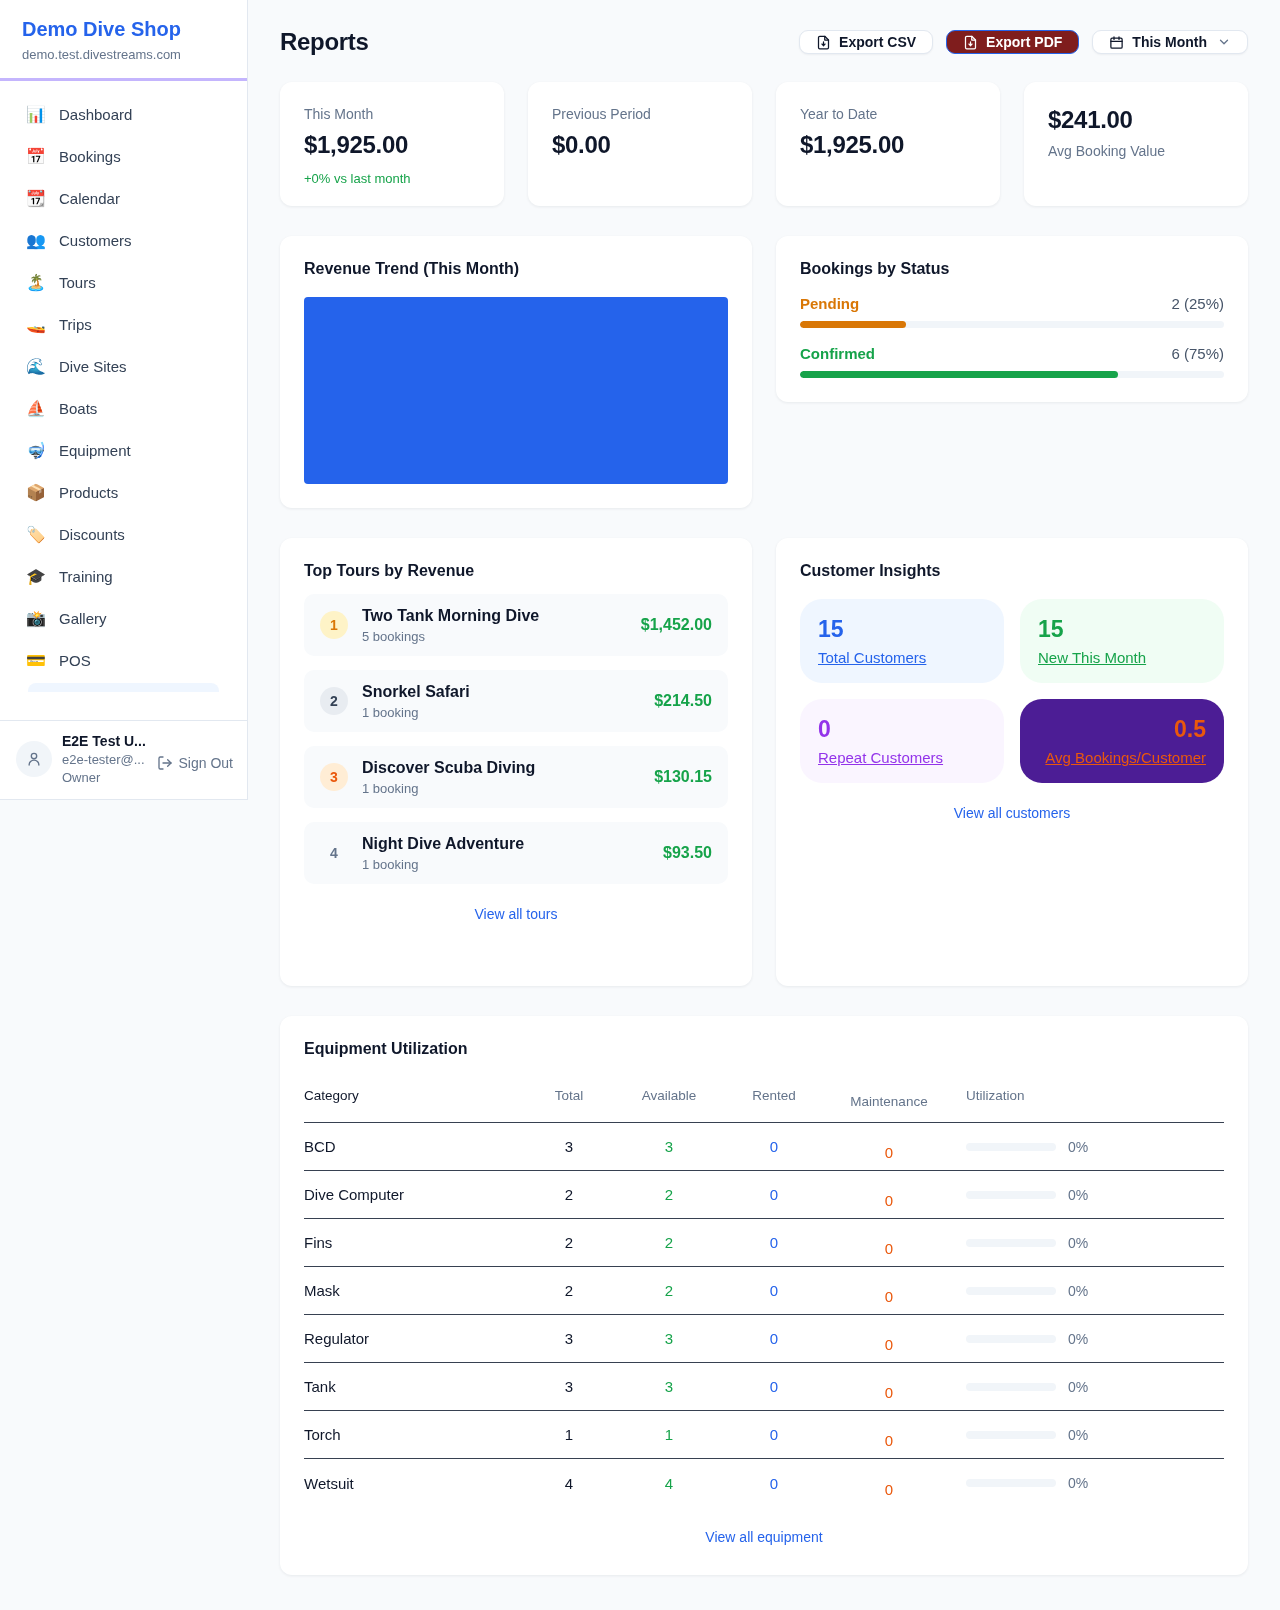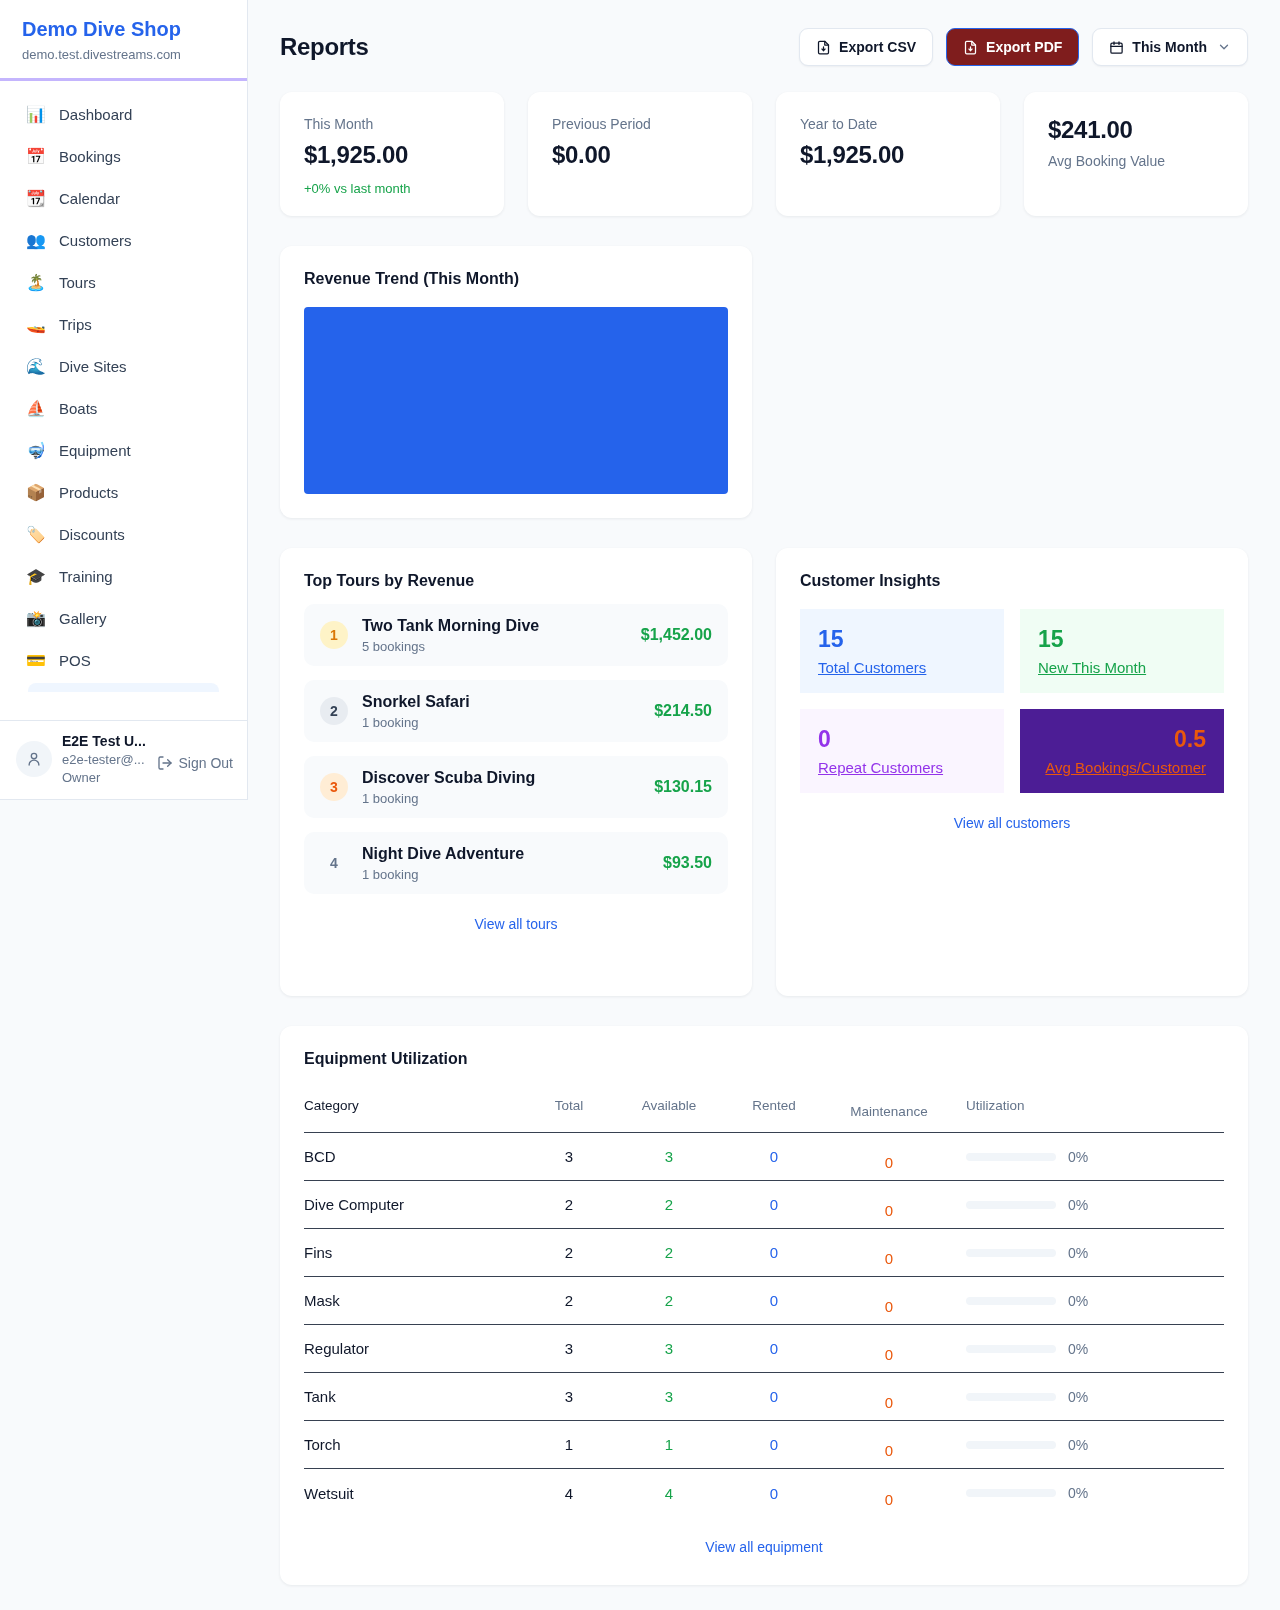--- a/index.html
+++ b/index.html
@@ -54,21 +54,21 @@
     font-size:14px; color:#64748b; background:none; border:none; cursor:pointer;
     font-family:inherit;
   }
   
   .main { margin-left:248px; padding:28px 32px 0; }
   .main-header { display:flex; align-items:center; justify-content:space-between; margin-bottom:26px; }
   .page-title { font-size:24px; font-weight:bold; color:#0f172a; letter-spacing:-0.3px; }
   .header-actions { display:flex; gap:13px; }
   .btn {
     display:flex; align-items:center; gap:8px;
-    height:38px; padding:0 16px; border-radius:9px;
+    height:24px; padding:0 16px; border-radius:9px;
     font-size:14px; font-weight:bold; cursor:pointer; font-family:inherit;
   }
   .btn-outline { background:#fff; color:#0f172a; border:1px solid #e2e8f0; box-shadow:0 1px 2px rgba(15,23,42,.05); }
   .btn-primary { background:#7f1d1d; color:#fff; border:1px solid #2563eb; }
   .chev { margin-left:2px; }
   
   .card { background:#fff; border-radius:12px; box-shadow:0 1px 3px rgba(15,23,42,.07); }
   .stats-grid { display:grid; grid-template-columns:repeat(4,1fr); gap:24px; margin-bottom:30px; }
   .stat-card { padding:24px; height:124px; }
   .stat-label { font-size:14px; color:#64748b; }
@@ -111,21 +111,21 @@
   .rank-4 { background:transparent; color:#64748b; }
   .tour-name { font-size:16px; font-weight:bold; color:#0f172a; }
   .tour-sub { font-size:13px; color:#64748b; margin-top:4px; }
   .tour-amount { margin-left:auto; font-size:16px; font-weight:bold; color:#16a34a; padding-left:12px; }
   .view-link {
     display:block; margin:22px auto 0; text-align:center;
     color:#2563eb; font-size:14px; background:none; border:none; cursor:pointer;
     font-family:inherit;
   }
   .tiles-grid { display:grid; grid-template-columns:1fr 1fr; gap:16px; margin-top:19px; }
-  .tile { border-radius:0; padding:17px 18px; height:84px; }
+  .tile { border-radius:22px; padding:17px 18px; height:84px; }
   .tile-value { font-size:23px; font-weight:bold; }
   .tile-label { font-size:15px; margin-top:6px;text-decoration:underline; }
   .tile-blue   { background:#eff6ff; } .tile-blue .tile-value,   .tile-blue .tile-label   { color:#2563eb; }
   .tile-green  { background:#f0fdf4; } .tile-green .tile-value,  .tile-green .tile-label  { color:#16a34a; }
   .tile-purple { background:#faf5ff; } .tile-purple .tile-value, .tile-purple .tile-label { color:#9333ea; }
   .tile-orange { background:#4c1d95;text-align:right; } .tile-orange .tile-value, .tile-orange .tile-label { color:#ea580c; }
   
   .equipment-card { padding:24px 24px 30px; margin-bottom:34px; }
   .eq-table { margin-top:16px; }
   .eq-header-row {
@@ -298,20 +298,41 @@
       <div class="stat-value">$241.00</div>
       <div class="stat-label">Avg Booking Value</div>
     </div>
   </div>
 
   <div class="charts-row">
     <div class="card chart-card">
       <div class="card-title">Revenue Trend (This Month)</div>
       <div class="chart-block"></div>
     </div>
+    <div class="card chart-card">
+      <div class="card-title">Bookings by Status</div>
+      <div class="status-row">
+        <div class="status-line">
+          <span class="status-name pending">Pending</span>
+          <span class="status-count">2 (25%)</span>
+        </div>
+        <div class="bar-track">
+            <div class="bar-fill pending"></div>
+          </div>
+      </div>
+      <div class="status-row">
+        <div class="status-line">
+          <span class="status-name confirmed">Confirmed</span>
+          <span class="status-count">6 (75%)</span>
+        </div>
+        <div class="bar-track">
+            <div class="bar-fill confirmed"></div>
+          </div>
+      </div>
+    </div>
   </div>
 
   <div class="insights-row">
     <div class="card">
       <div class="card-title">Top Tours by Revenue</div>
 
       <div class="tour-item">
         <div class="rank-badge rank-1">1</div>
         <div>
           <div class="tour-name">Two Tank Morning Dive</div>

